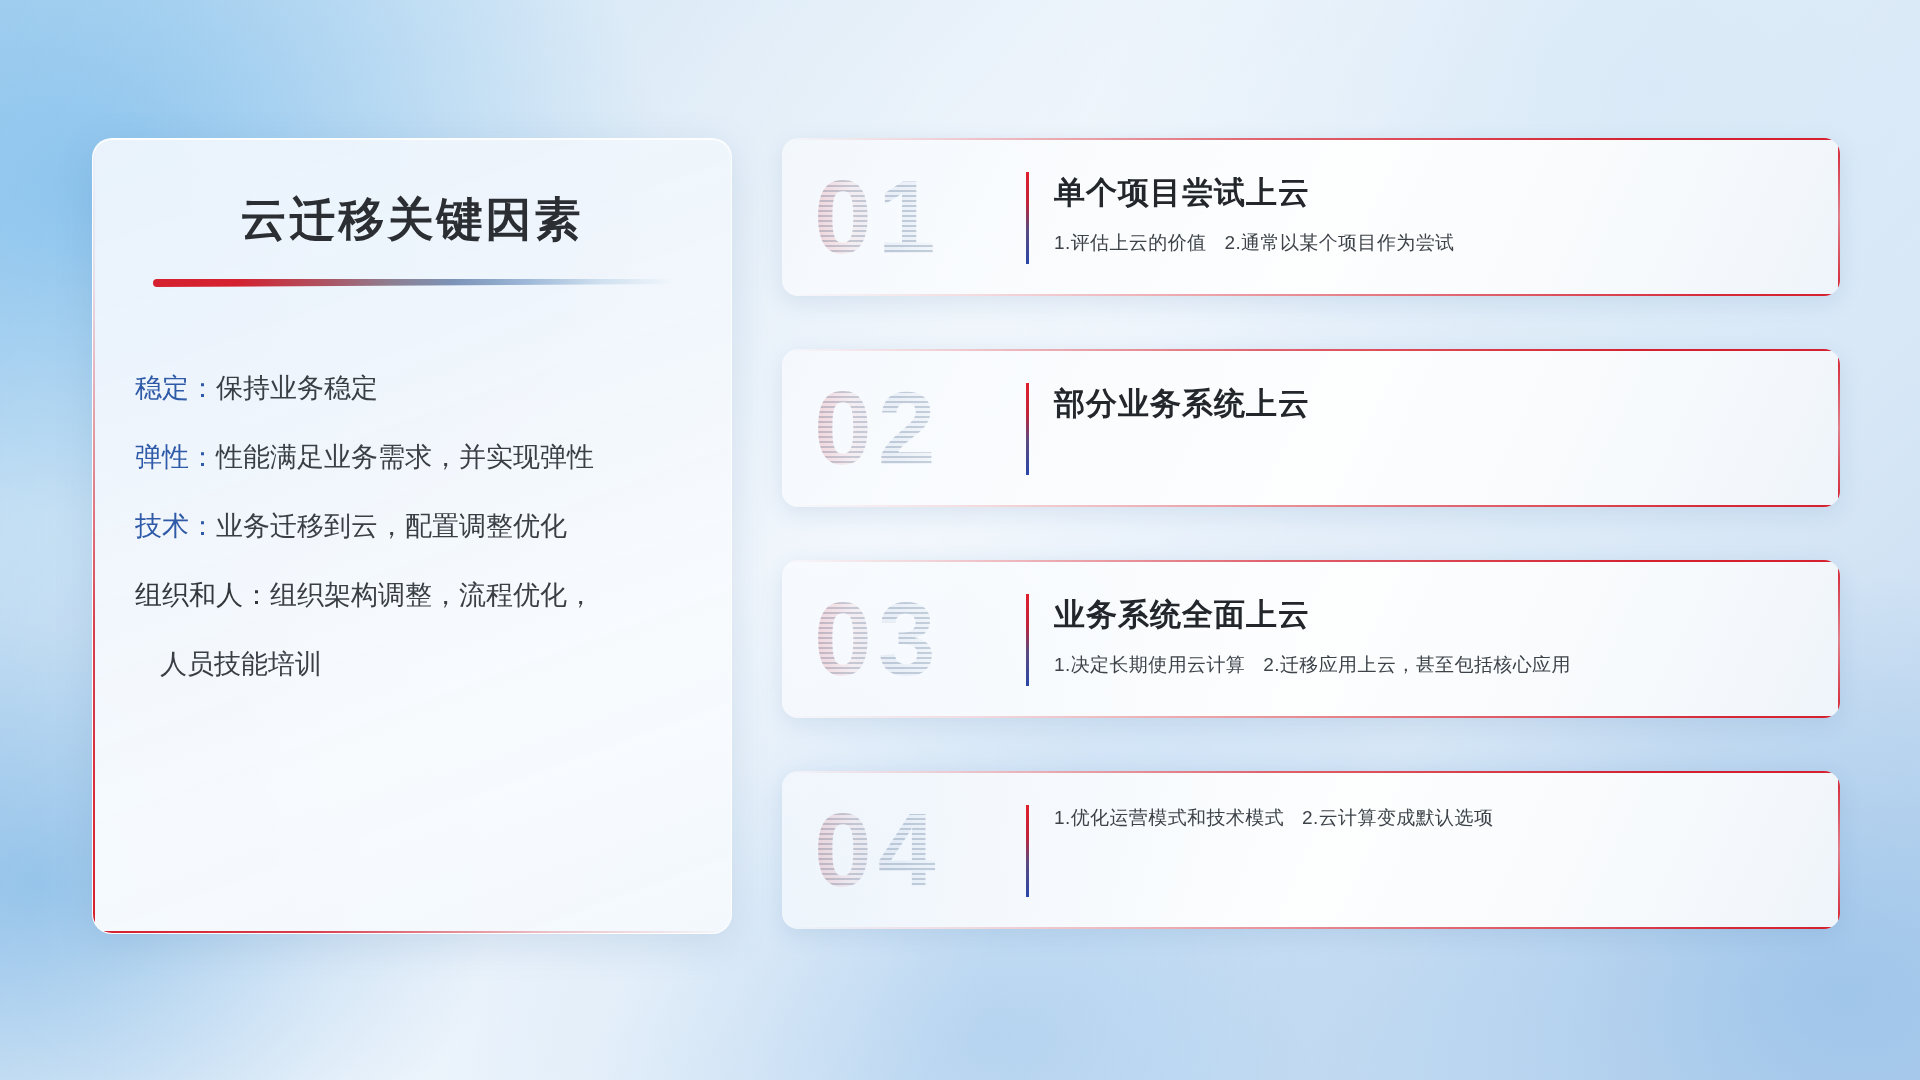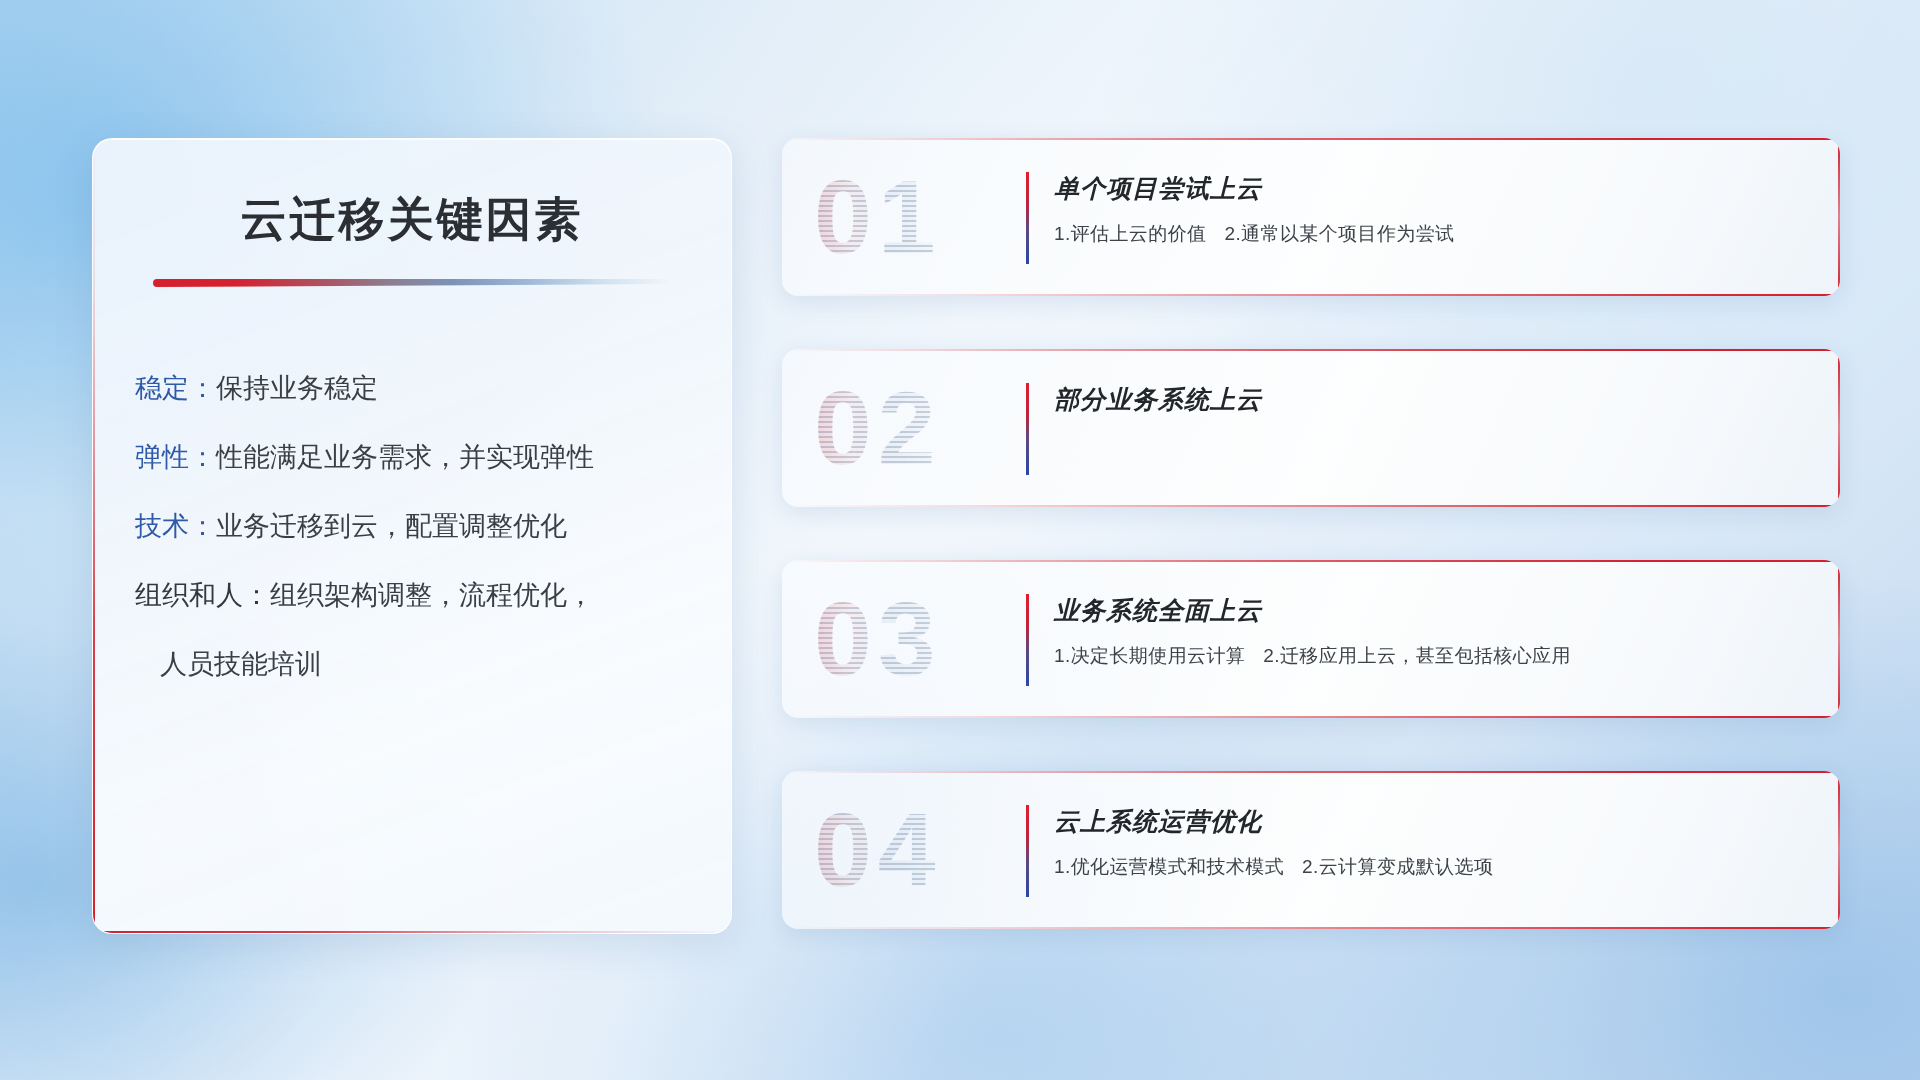--- a/index.html
+++ b/index.html
@@ -228,27 +228,26 @@
     background: linear-gradient(180deg, #e01f2d 0%, #c2223a 34%, #5c4a7e 62%, #2a46a8 100%);
   }
 
   .card-body {
     position: absolute;
     left: 272px;
     right: 28px;
     top: 34px;
   }
   .card-title {
-    font-size: 25px;
+    font-size: 31px;
     font-weight: 700;
     color: #23272b;
     letter-spacing: 1px;
     margin-bottom: 16px;
     white-space: nowrap;
-    font-style: italic;
   }
   .card-sub {
     font-size: 19px;
     color: #3d4349;
     letter-spacing: 0.4px;
     white-space: nowrap;
   }
   .card-sub .gap { display: inline-block; width: 18px; }
 </style>
 </head>
@@ -333,21 +332,20 @@
     </article>
 
     <article class="card">
       <div class="card-border-top"></div>
       <div class="card-border-bottom"></div>
       <div class="card-edge-right"></div>
       <div class="card-num">04</div>
       <div class="card-num-tint">04</div>
       <div class="card-divider"></div>
       <div class="card-body">
-        <div class="card-title">云上系统运营优化</div>
         <div class="card-sub">
           <span>1.优化运营模式和技术模式</span><span class="gap"></span><span>2.云计算变成默认选项</span>
         </div>
       </div>
     </article>
 
   </section>
 </div>
 
 </body></html>

